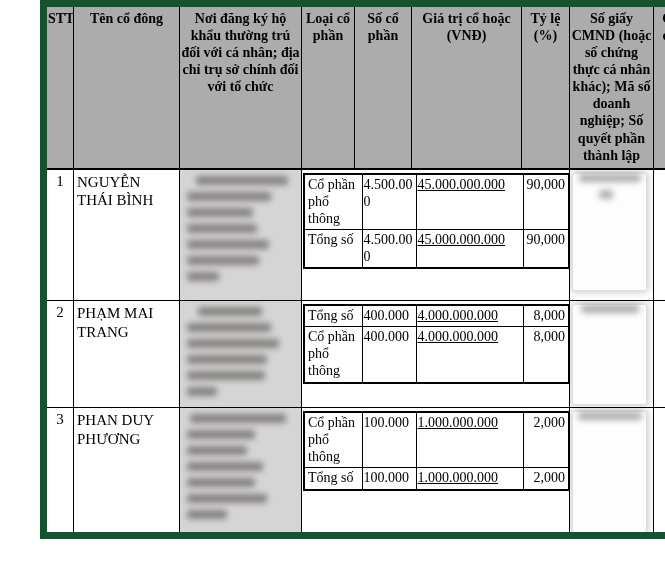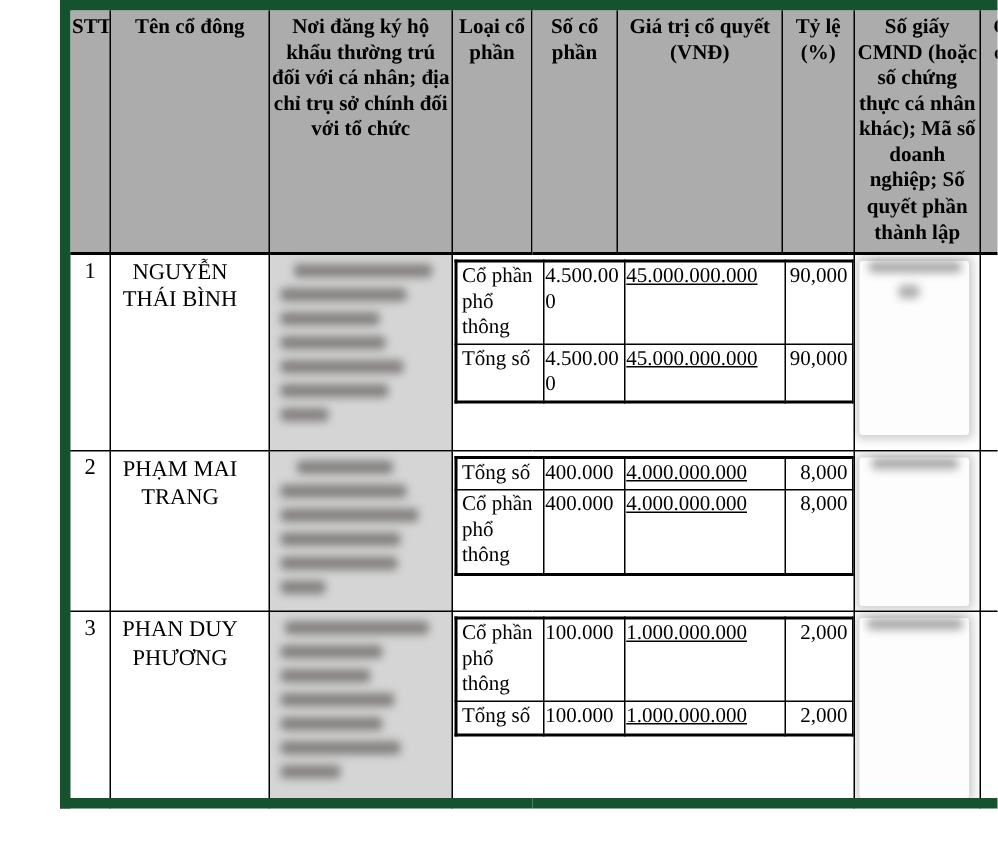--- a/index.html
+++ b/index.html
@@ -27,21 +27,21 @@
   table.main{border:7px solid #14532d;margin-left:40px;}
   th.hcell{
     background:#ACACAC;
     font-size:14px;font-weight:bold;line-height:1.22;
     text-align:center;vertical-align:top;
     padding:3px 1px 4px 1px;
     border-bottom:2px solid #000 !important;
   }
   tr.mainrow>td{border-top:2px solid #000;border-bottom:2px solid #000;}
   td.stt{font-size:15px;text-align:center;padding-top:3px;}
-  td.name{font-size:15px;padding:3px 16px 2px 3px;line-height:1.25;text-align:center;}
+  td.name{font-size:15px;padding:3px 16px 2px 3px;line-height:1.25;}
   td.addr{background:#D5D5D5;padding:0;}
   td.nested{padding:3px 0 0 1px;}
   td.cmnd{padding:0;}
   td.note{padding:2px;}
   table.sub{
     border-collapse:collapse;table-layout:fixed;width:265px;
     border:2px solid #000;
   }
   table.sub td{
     border:1px solid #000;vertical-align:top;
@@ -92,21 +92,21 @@
         <col style="width:84px">
         <col style="width:43px">
     </colgroup>
     <tbody>
       <tr>
         <th class="hcell">STT</th>
         <th class="hcell">Tên cổ đông</th>
         <th class="hcell">Nơi đăng ký hộ khẩu thường trú đối với cá nhân; địa chỉ trụ sở chính đối với tổ chức</th>
         <th class="hcell">Loại cổ phần</th>
         <th class="hcell">Số cổ phần</th>
-        <th class="hcell">Giá trị cổ quyết (VNĐ)</th>
+        <th class="hcell">Giá trị cổ hoặc (VNĐ)</th>
         <th class="hcell">Tỷ lệ (%)</th>
         <th class="hcell">Số giấy CMND (hoặc số chứng thực cá nhân khác); Mã số doanh nghiệp; Số quyết phần thành lập</th>
         <th class="hcell">Ghi chú</th>
       </tr>
 
       <tr class="mainrow" style="height:132px">
         <td class="stt">1</td>
         <td class="name">NGUYỄN THÁI BÌNH</td>
         <td class="addr">
           <div class="redact-addr">

